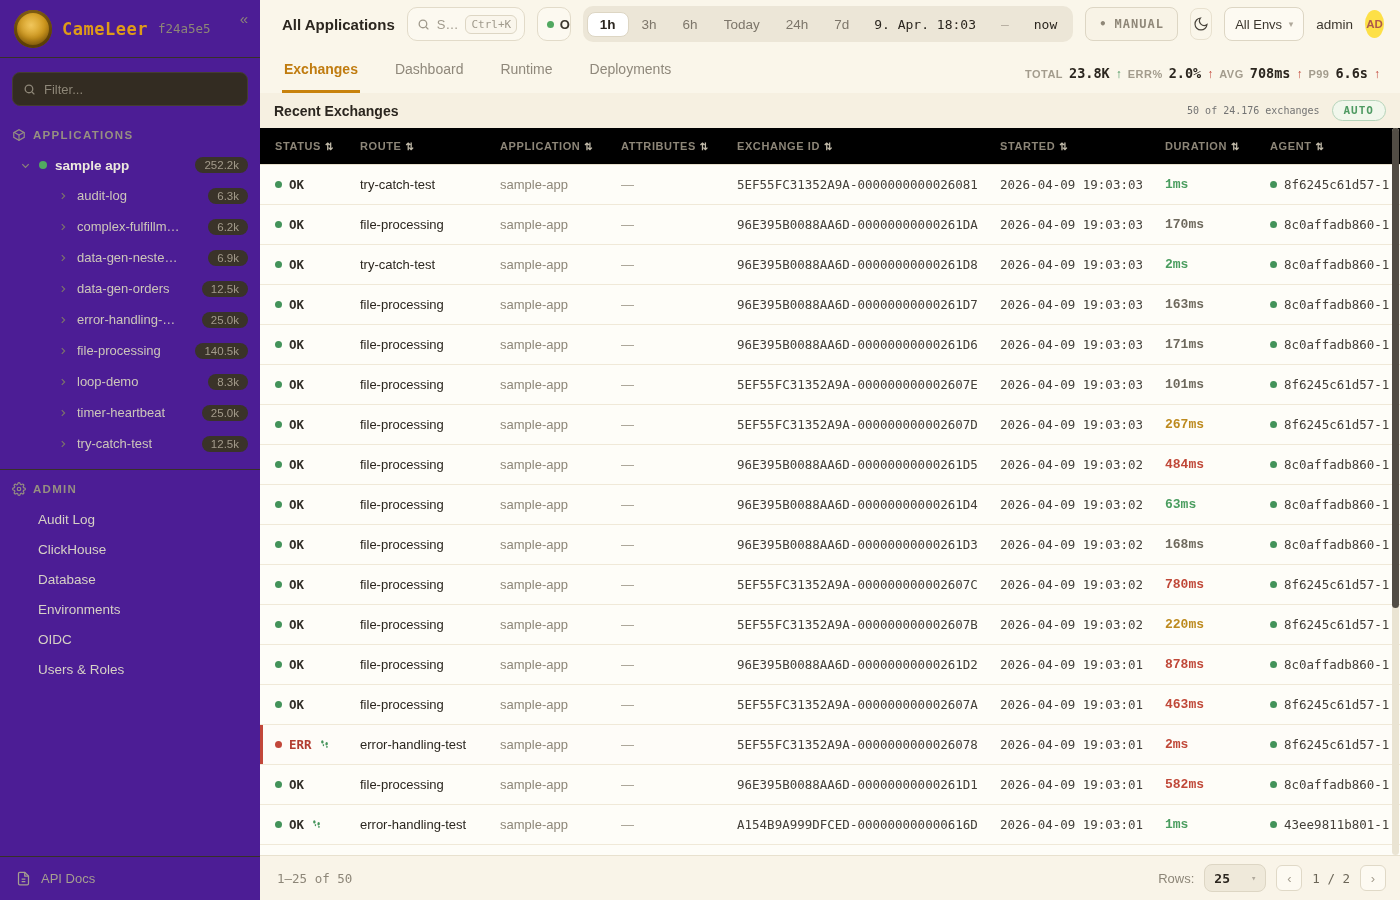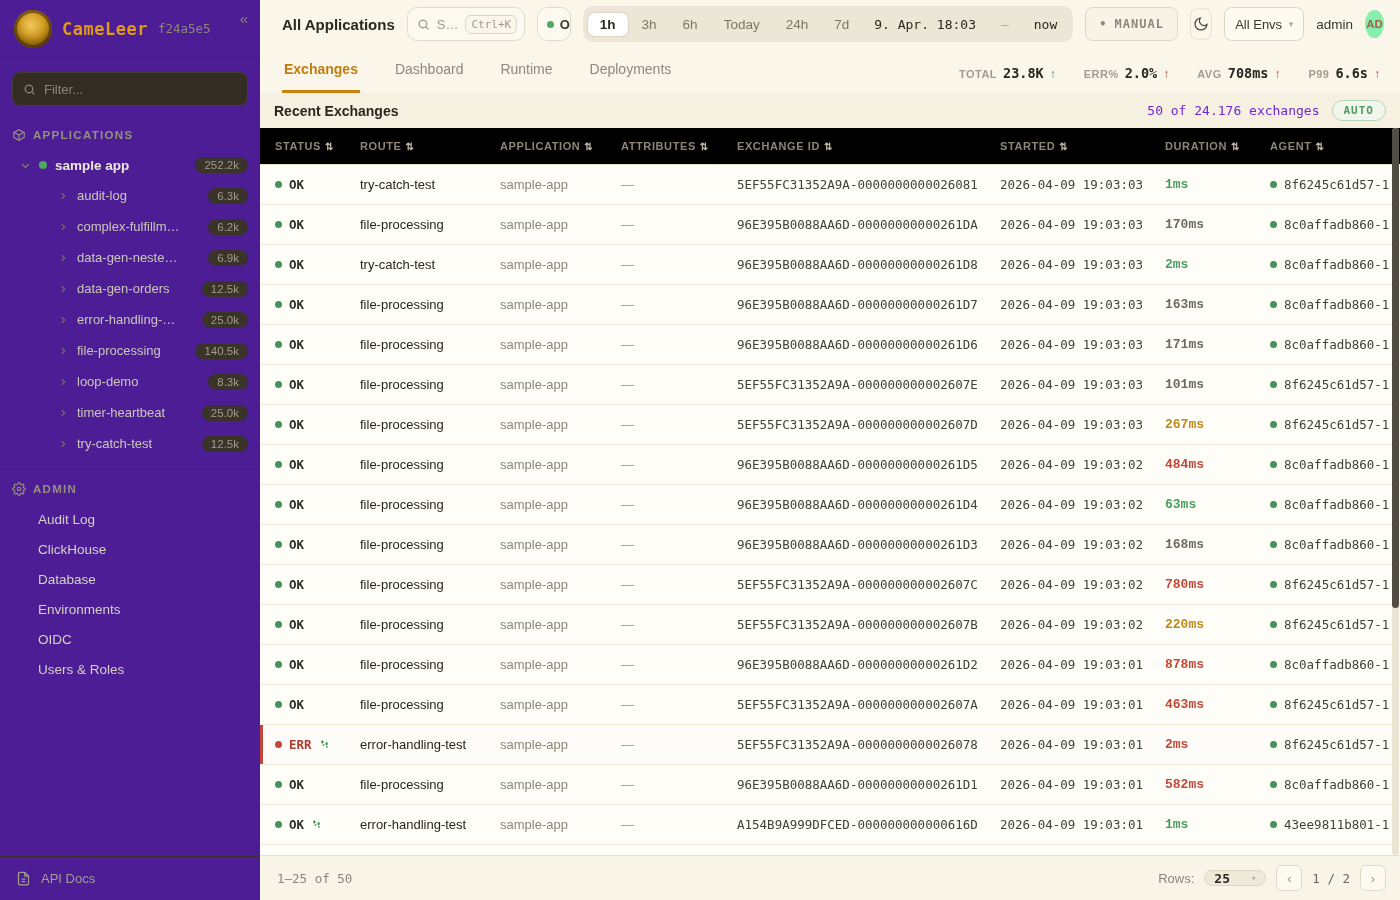--- a/index.html
+++ b/index.html
@@ -42,36 +42,36 @@
   .seg-ranges { display:flex; align-items:center; }
   .seg-item { padding:5px 13px; font-size:13.5px; color:#7d766a; border-radius:8px; cursor:pointer; white-space:nowrap; }
   .seg-item.active { background:#ffffff; border:1px solid #ddd6c4; font-weight:bold; color:#2b261f; padding:4px 12px; }
   .seg-date { font-family:"DejaVu Sans Mono", monospace; font-size:13px; color:#2b261f; display:flex; gap:25px; align-items:center; padding:0 12px; white-space:nowrap; }
   .seg-sep { color:#b0a99c; }
   .manual-btn { margin-left:auto; height:34px; border:1px solid #ddd6c4; background:#f8f3e6; border-radius:8px; color:#8f8778; font-family:"DejaVu Sans Mono", monospace; font-weight:bold; font-size:12px; letter-spacing:1px; display:flex; align-items:center; gap:7px; padding:0 13px; cursor:pointer; white-space:nowrap; }
   .icon-btn { width:32px; height:32px; border:1px solid #e8e1cf; border-radius:8px; background:transparent; display:flex; align-items:center; justify-content:center; color:#4a453c; cursor:pointer; }
   .envs { height:34px; width:108px; border:1px solid #ddd6c4; border-radius:8px; background:#fdfaf2; display:flex; align-items:center; justify-content:space-between; padding:0 10px; font-size:13px; color:#3c372e; cursor:pointer; }
   .caret { color:#b0a99c; font-size:9px; }
   .user-name { font-size:13.5px; color:#3c372e; }
-  .avatar { width:28px; height:28px; border-radius:50%; background:#86efac; color:#ad5a4b; font-size:11.5px; font-weight:bold; display:flex; align-items:center; justify-content:center; cursor:pointer; }
+  .avatar { width:28px; height:28px; border-radius:50%; background:#fde047; color:#ad5a4b; font-size:11.5px; font-weight:bold; display:flex; align-items:center; justify-content:center; cursor:pointer; }
 
   .tabs-row { height:45px; display:flex; align-items:flex-end; padding:0 20px 0 22px; background:#faf6ea; }
   .tab-bar { display:flex; gap:33px; height:100%; align-items:flex-end; }
   .tab { font-size:14px; color:#8f887b; padding:0 2px 13px; cursor:pointer; border-bottom:3px solid transparent; }
   .tab.active { color:#c07c10; font-weight:bold; border-bottom-color:#c8820d; }
-  .stats-group { margin-left:auto; display:flex; gap:28px; align-items:baseline; padding-bottom:12px;text-align:center; }
+  .stats-group { margin-left:auto; display:flex; gap:6px; align-items:baseline; padding-bottom:12px;text-align:center; }
   .stat { display:flex; gap:6px; align-items:baseline; }
   .stat-label { font-size:11px; font-weight:bold; color:#a39c8d; letter-spacing:.5px; }
   .stat-value { font-family:"DejaVu Sans Mono", monospace; font-size:13.5px; font-weight:bold; color:#2b261f; }
   .stat-arrow { font-size:12px; font-weight:bold; }
 
   .titlebar { height:35px; background:#f6f0e1; display:flex; align-items:center; padding:0 14px; }
   .titlebar h2 { font-size:14px; font-weight:bold; color:#2b261f; }
   .titlebar-right { margin-left:auto; display:flex; align-items:center; gap:12px; }
-  .count-text { font-family:"DejaVu Sans Mono", monospace; font-size:13px; color:#6d28d9; }
+  .count-text { font-family:"DejaVu Sans Mono", monospace; font-size:10px; color:#737373; }
   .auto-badge { font-family:"DejaVu Sans Mono", monospace; font-size:11px; font-weight:bold; letter-spacing:1px; color:#4e9a62; background:#f1f7ec; border:1px solid #b5d4ba; border-radius:999px; padding:3px 11px; cursor:pointer; }
 
   .table-area { flex:1; display:flex; flex-direction:column; position:relative; min-height:0; background:#fefdf8; }
   .grid-cols { display:grid; grid-template-columns:85px 140px 121px 116px 263px 165px 105px minmax(0,1fr); align-items:center; padding-left:15px; }
   .thead { height:37px; background:#000000; border-bottom:1px solid #e7e0cd; }
   .th { display:flex; align-items:center; gap:4px; font-size:11px; font-weight:bold; color:#8d8678; letter-spacing:.6px; cursor:pointer; white-space:nowrap; }
   .sort-glyph { color:#c2bbaa; font-size:10px; }
   .tbody { flex:1; overflow:hidden; }
   .row { height:40px; border-bottom:1px solid #f0e9d8; cursor:pointer; background:#fefdf8; }
   .row.err { box-shadow:inset 3px 0 0 #c2473a; background:#fefcf8; }
@@ -87,21 +87,21 @@
   .cell-agent { display:flex; align-items:center; gap:7px; font-family:"DejaVu Sans Mono", monospace; font-size:12.5px; color:#44403a; white-space:nowrap; overflow:hidden; }
   .agent-dot { width:7px; height:7px; border-radius:50%; background:#43935a; flex:none; }
 
   .scroll-track { position:absolute; top:0; right:1px; width:7px; height:100%; background:#eae4d3; border-radius:4px; }
   .scroll-thumb { position:absolute; top:0; right:0; width:7px; height:66%; background:#514c44; border-radius:4px; cursor:grab; }
 
   .table-footer { height:45px; background:#f9f4e8; border-top:1px solid #e8e1cf; display:flex; align-items:center; padding:0 14px 0 17px; }
   .range-text { font-family:"DejaVu Sans Mono", monospace; font-size:12.5px; color:#8d8678; }
   .footer-right { margin-left:auto; display:flex; align-items:center; gap:10px; }
   .rows-label { font-size:13px; color:#8d8678; }
-  .rows-select { width:62px; height:16px; background:#efe9da; border:1px solid #ddd6c4; border-radius:8px; display:flex; align-items:center; justify-content:space-between; padding:0 9px; font-family:"DejaVu Sans Mono", monospace; font-size:13px; font-weight:bold; color:#2b261f; cursor:pointer; }
+  .rows-select { width:62px; height:28px; background:#efe9da; border:1px solid #ddd6c4; border-radius:8px; display:flex; align-items:center; justify-content:space-between; padding:0 9px; font-family:"DejaVu Sans Mono", monospace; font-size:13px; font-weight:bold; color:#2b261f; cursor:pointer; }
   .pg-btn { width:26px; height:26px; border:1px solid #e0d9c7; border-radius:6px; background:#fdfaf2; color:#a39c8d; display:flex; align-items:center; justify-content:center; font-size:13px; cursor:pointer; }
   .page-text { font-family:"DejaVu Sans Mono", monospace; font-size:12.5px; color:#6b6557; }
 
   svg { display:block; }
 </style>
 </head>
 <body>
 
 <div class="app">
 

